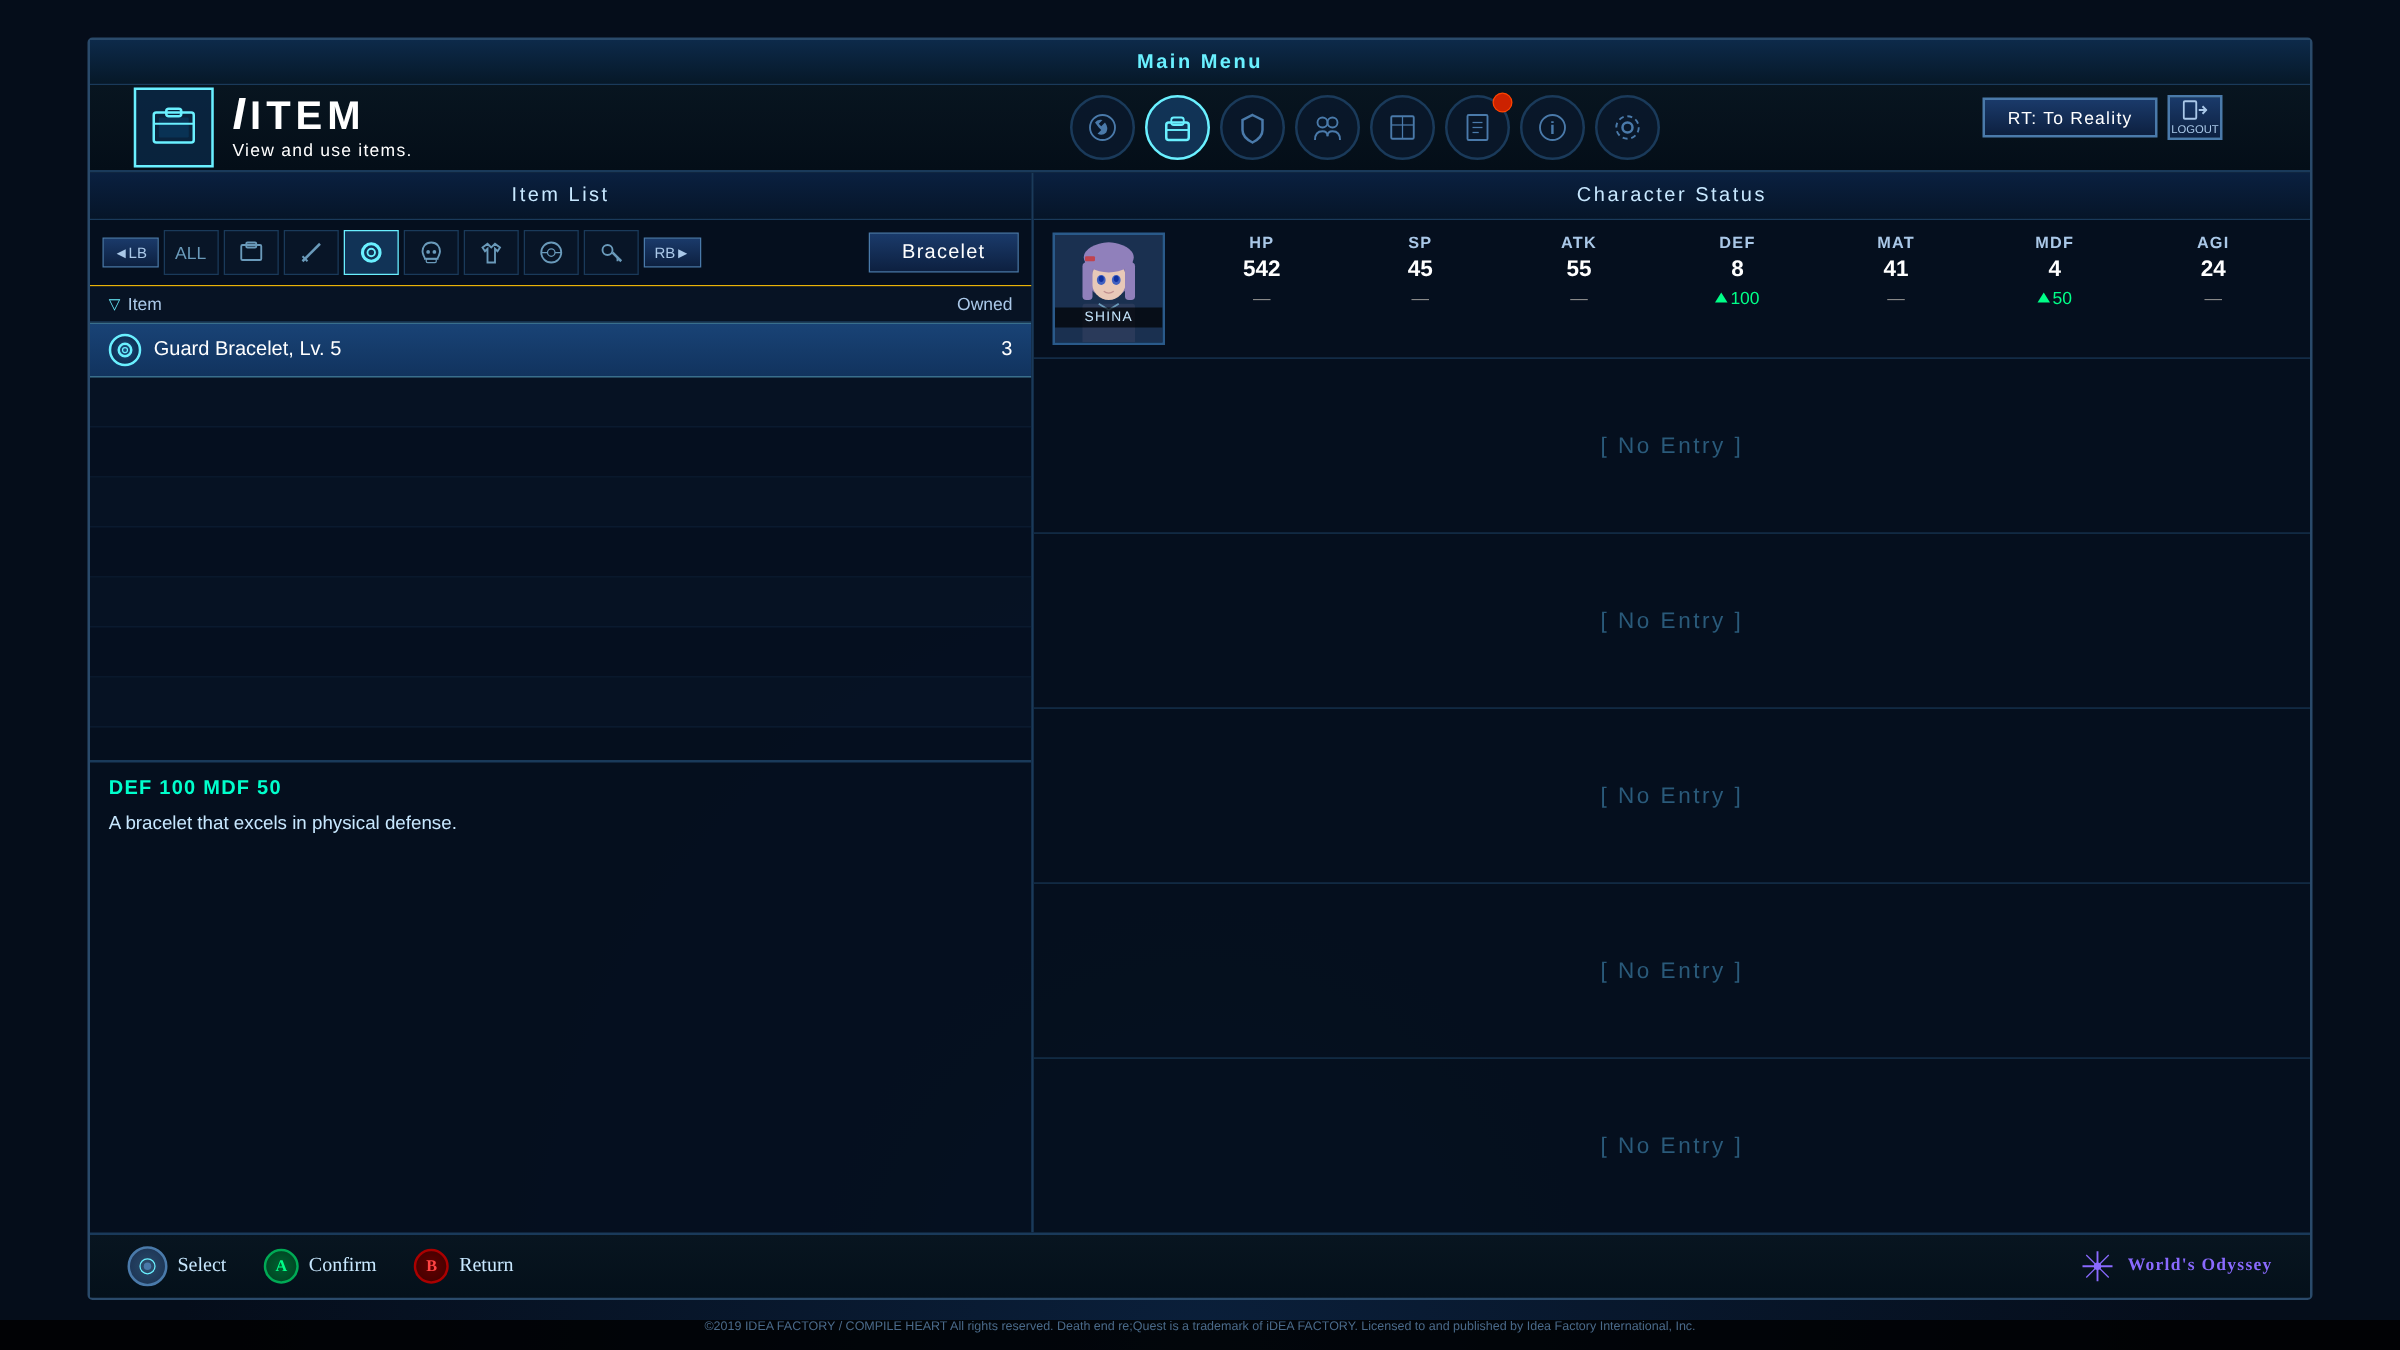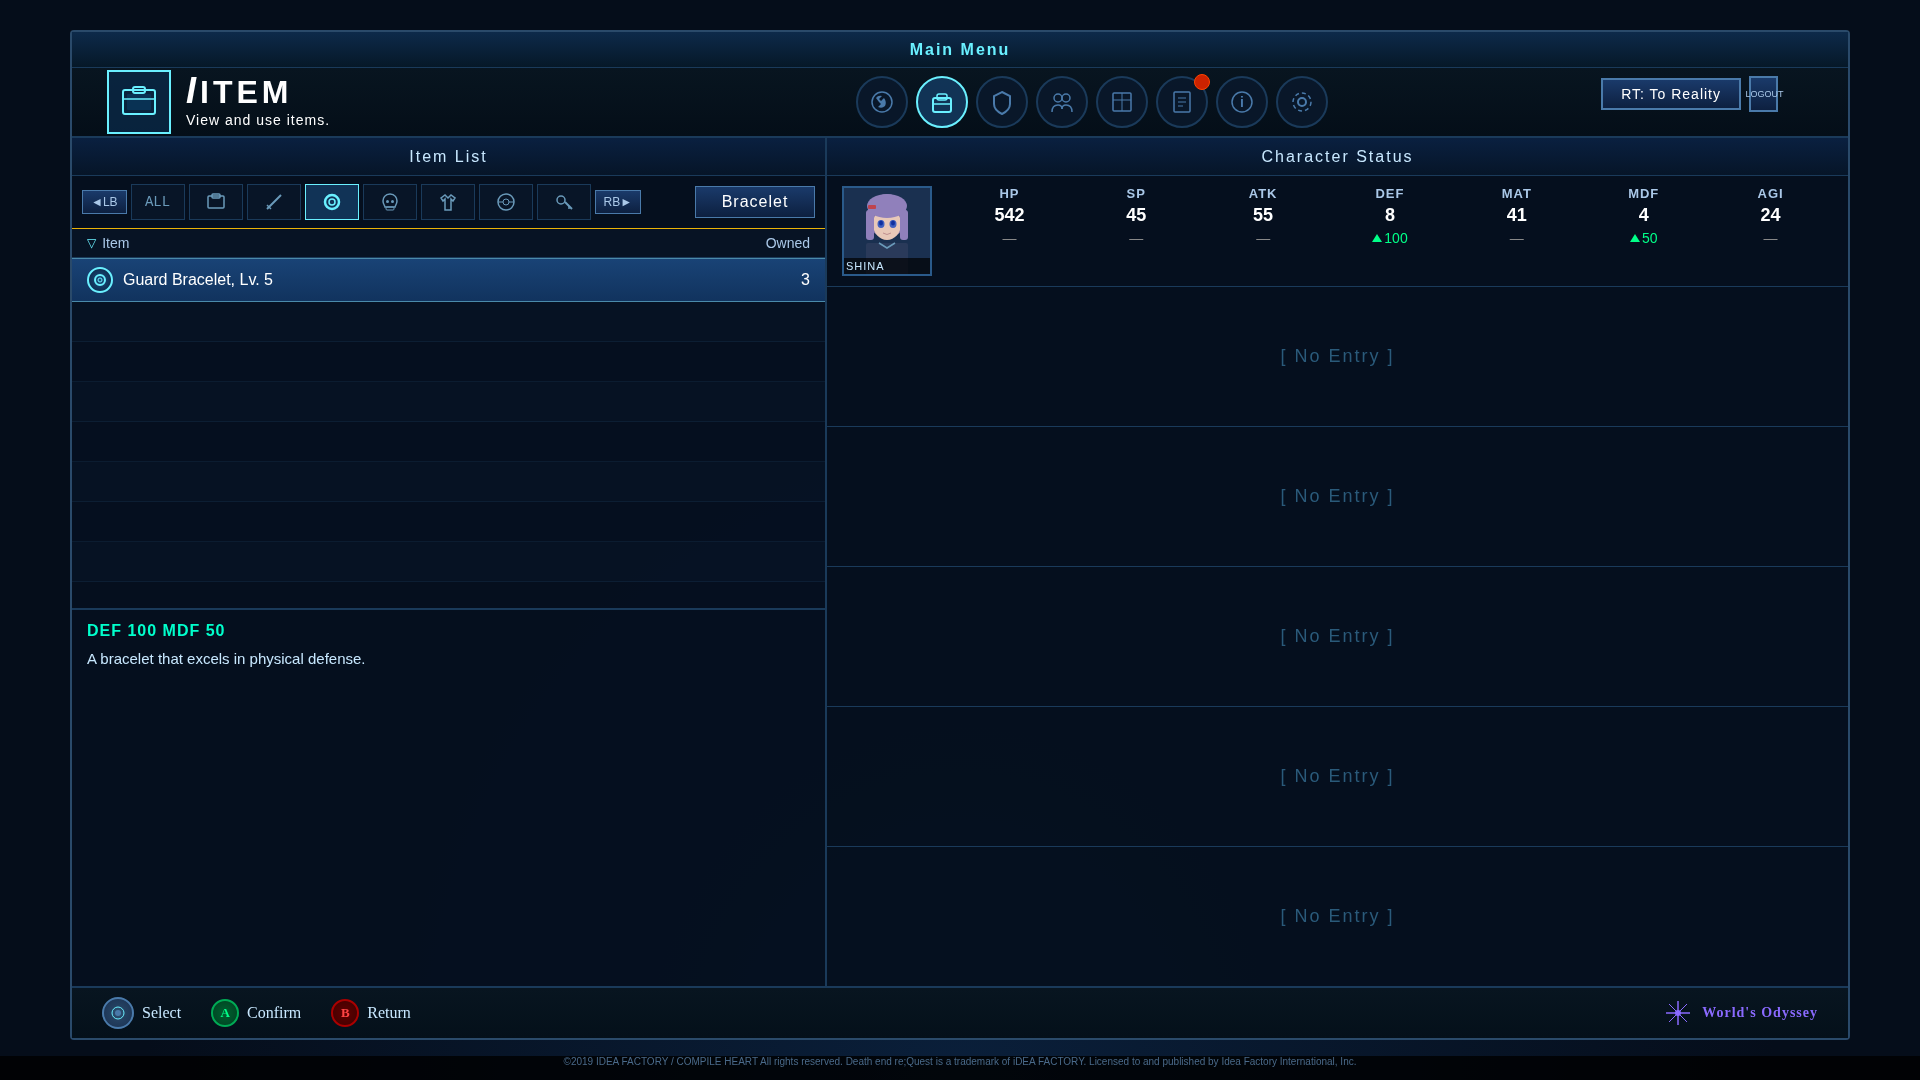--- a/index.html
+++ b/index.html
@@ -152,28 +152,29 @@
       border: 2px solid #4a7aaa;
       padding: 6px 18px;
       color: #ffffff;
       font-size: 14px;
       letter-spacing: 1px;
       cursor: pointer;
     }
     .logout-btn {
       background: linear-gradient(180deg, #1a3a6a 0%, #0d2040 100%);
       border: 2px solid #4a7aaa;
-      width: 29px;
+      width: 44px;
       height: 36px;
       display: flex;
       align-items: center;
       justify-content: center;
       cursor: pointer;
       color: #aac8e8;
       font-size: 10px;
+      flex-direction: column;
       gap: 2px;
     }
 
     
     .content-area {
       flex: 1;
       display: flex;
       overflow: hidden;
     }
 
@@ -211,31 +212,30 @@
       background: linear-gradient(180deg, #1a3a6a 0%, #0d2040 100%);
       border: 1px solid #4a7aaa;
       color: #aac8e8;
       padding: 4px 8px;
       font-size: 12px;
       cursor: pointer;
       white-space: nowrap;
     }
 
     .cat-btn {
-      width: 54px;
+      width: 44px;
       height: 36px;
       border: 1px solid #1a3a5a;
       background: rgba(10, 25, 45, 0.6);
       display: flex;
       align-items: center;
       justify-content: center;
       cursor: pointer;
       color: #6a9aba;
       font-size: 14px;
-      font-family: Liberation Mono, monospace;
     }
     .cat-btn.active {
       border-color: #6af0ff;
       background: rgba(20, 60, 100, 0.8);
       color: #6af0ff;
     }
 
     .category-label {
       margin-left: auto;
       background: linear-gradient(180deg, #1a3a6a 0%, #0d2040 100%);
@@ -360,27 +360,27 @@
       width: 100%;
       height: 100%;
       display: flex;
       align-items: center;
       justify-content: center;
       position: relative;
     }
 
     .char-name-label {
       position: absolute;
-      bottom: 0;
+      bottom: 12px;
       left: 0;
       right: 0;
       background: rgba(0,0,0,0.7);
       color: #c8e8ff;
       font-size: 11px;
-      text-align: left;
+      text-align: center;
       letter-spacing: 1px;
       padding: 2px;
     }
 
     .char-stats-grid {
       flex: 1;
     }
 
     .stats-labels {
       display: grid;

